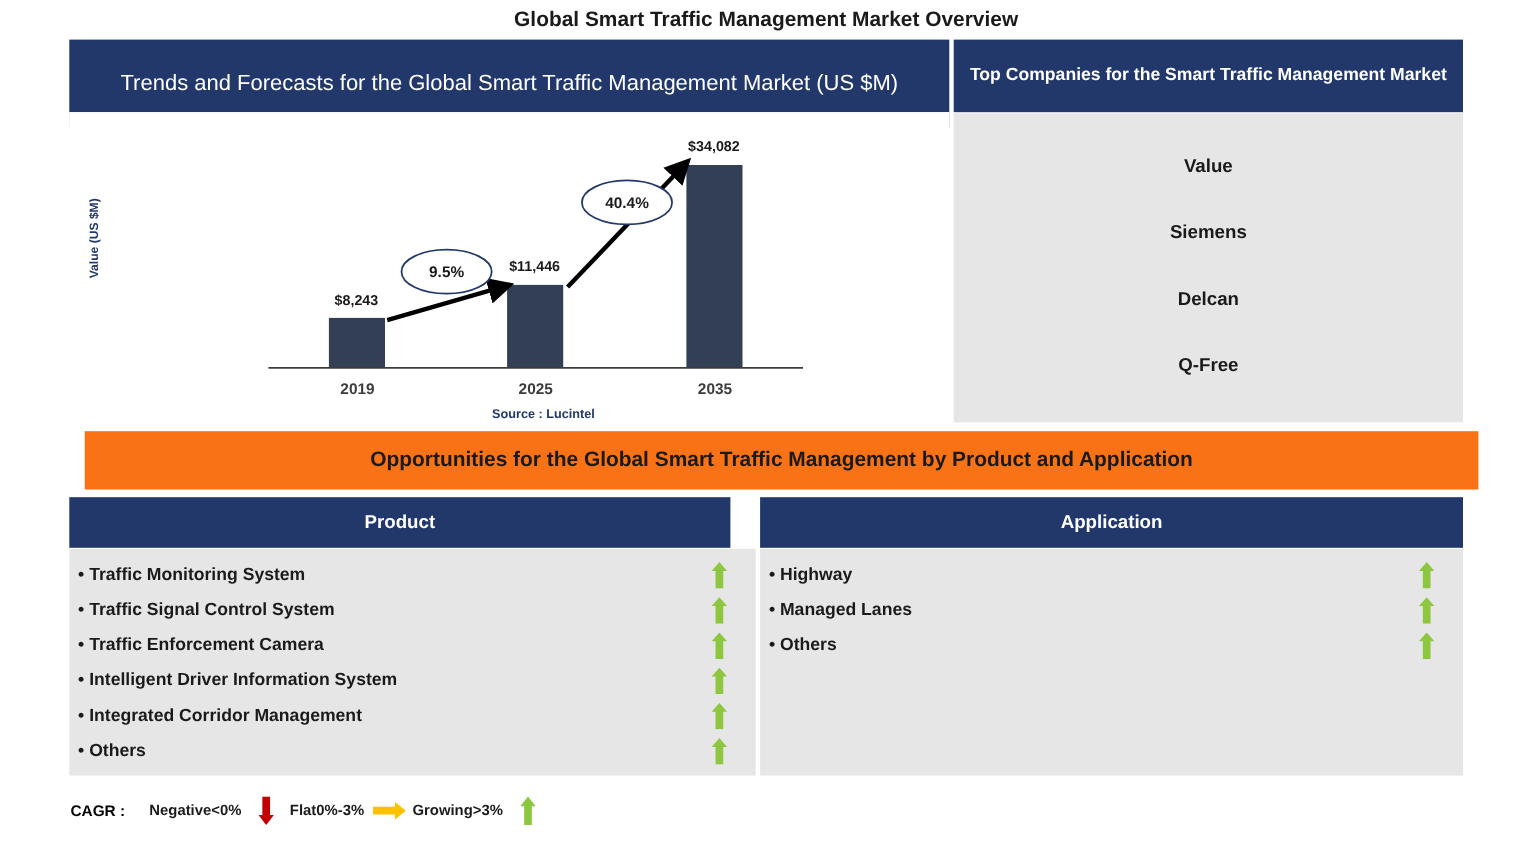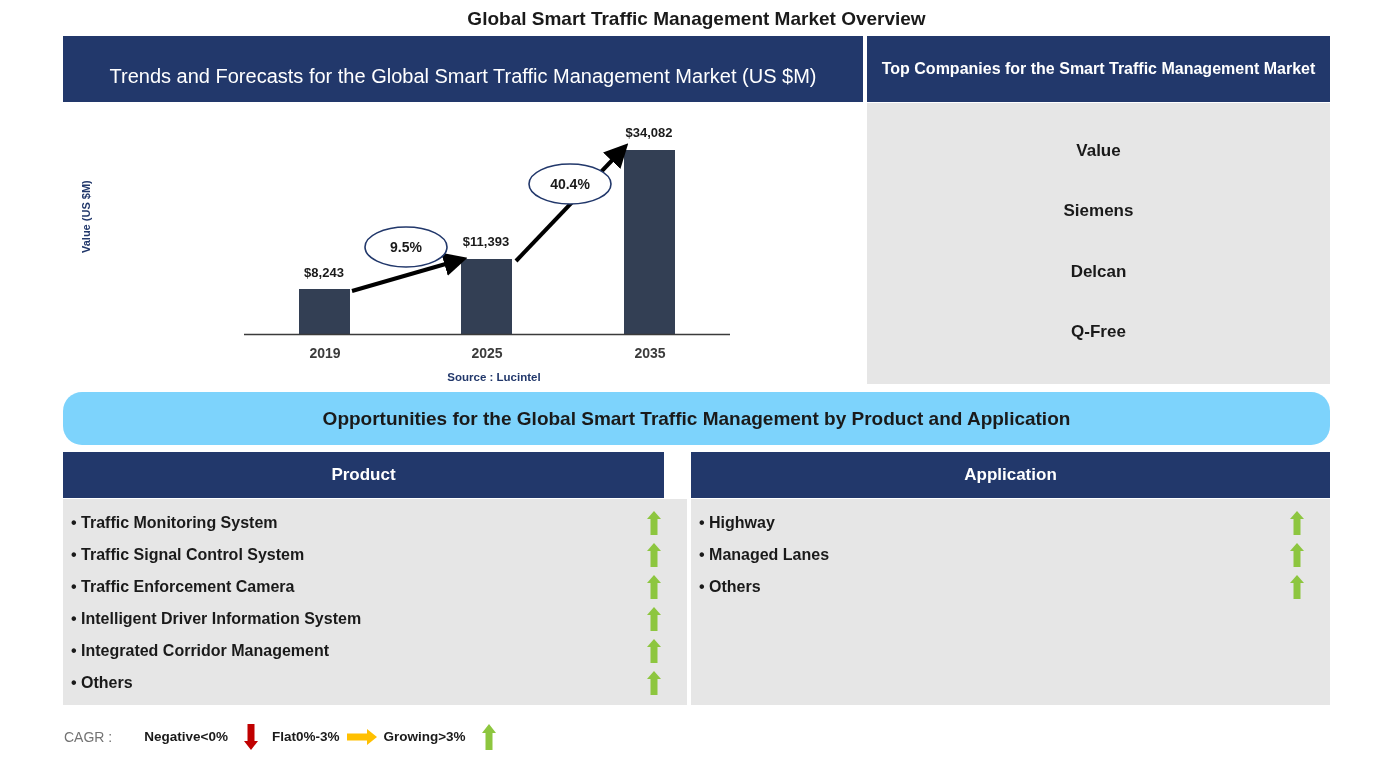--- a/index.html
+++ b/index.html
@@ -104,32 +104,31 @@
   
   .chart-area {
     position: absolute;
     left: 0; top: 0;
     width: 800px;
     height: 282px;
   }
   
   .opps-bar {
     position: absolute;
-    left: 63px;
+    left: 77px;
     top: 392px;
     width: 1267px;
     height: 53px;
-    background: #7dd3fc;
+    background: #f97316;
     display: flex;
     align-items: center;
     justify-content: center;
     font-size: 19px;
     font-weight: bold;
     color: #1a1a1a;
-    border-radius: 19px;
   }
   
   .col-panel-header {
     position: absolute;
     top: 452px;
     height: 46px;
     background: #22386B;
     color: #ffffff;
     display: flex;
     align-items: center;
@@ -173,23 +172,23 @@
   .legend {
     position: absolute;
     left: 64px;
     top: 714px;
     height: 46px;
     display: flex;
     align-items: center;
   }
   .legend-title {
     font-size: 14px;
-    font-weight: normal;
-    color: #737373;
-    margin-right: 32px;
+    font-weight: bold;
+    color: #000000;
+    margin-right: 22px;
   }
   .legend-item {
     display: flex;
     align-items: center;
     margin-right: 6px;
   }
   .legend-text {
     display: flex;
     flex-direction: row;
     font-size: 13.5px;
@@ -248,21 +247,21 @@
       <svg width="800" height="282" viewBox="0 0 800 282" style="position:absolute;left:0;top:0;">
         <ellipse cx="342" cy="144" rx="41" ry="20" fill="#ffffff" stroke="#22386B" stroke-width="1.6"></ellipse>
         <ellipse cx="506" cy="81" rx="41" ry="20" fill="#ffffff" stroke="#22386B" stroke-width="1.6"></ellipse>
       </svg>
 
       <div style="position:absolute;left:301px;top:136px;width:82px;text-align:center;font-size:14px;font-weight:bold;color:#1a1a1a;">9.5%</div>
       <div style="position:absolute;left:465px;top:73px;width:82px;text-align:center;font-size:14px;font-weight:bold;color:#1a1a1a;">40.4%</div>
 
       
       <div style="position:absolute;left:220px;top:162px;width:80px;text-align:center;font-size:13px;font-weight:bold;color:#1a1a1a;">$8,243</div>
-      <div style="position:absolute;left:382px;top:131px;width:80px;text-align:center;font-size:13px;font-weight:bold;color:#1a1a1a;">$11,393</div>
+      <div style="position:absolute;left:382px;top:131px;width:80px;text-align:center;font-size:13px;font-weight:bold;color:#1a1a1a;">$11,446</div>
       <div style="position:absolute;left:545px;top:22px;width:80px;text-align:center;font-size:13px;font-weight:bold;color:#1a1a1a;">$34,082</div>
     </div>
 
     <div style="position:absolute;left:16px;top:150px;width:110px;transform:rotate(-90deg);transform-origin:0 0;font-size:11px;font-weight:bold;color:#22386B;white-space:nowrap;">Value (US $M)</div>
 
     <div style="position:absolute;left:221px;top:242px;width:80px;text-align:center;font-size:14px;font-weight:bold;color:#3b3b3b;">2019</div>
     <div style="position:absolute;left:383px;top:242px;width:80px;text-align:center;font-size:14px;font-weight:bold;color:#3b3b3b;">2025</div>
     <div style="position:absolute;left:546px;top:242px;width:80px;text-align:center;font-size:14px;font-weight:bold;color:#3b3b3b;">2035</div>
 
     <div style="position:absolute;left:330px;top:268px;width:200px;text-align:center;font-size:11.5px;font-weight:bold;color:#22386B;">Source : Lucintel</div>

